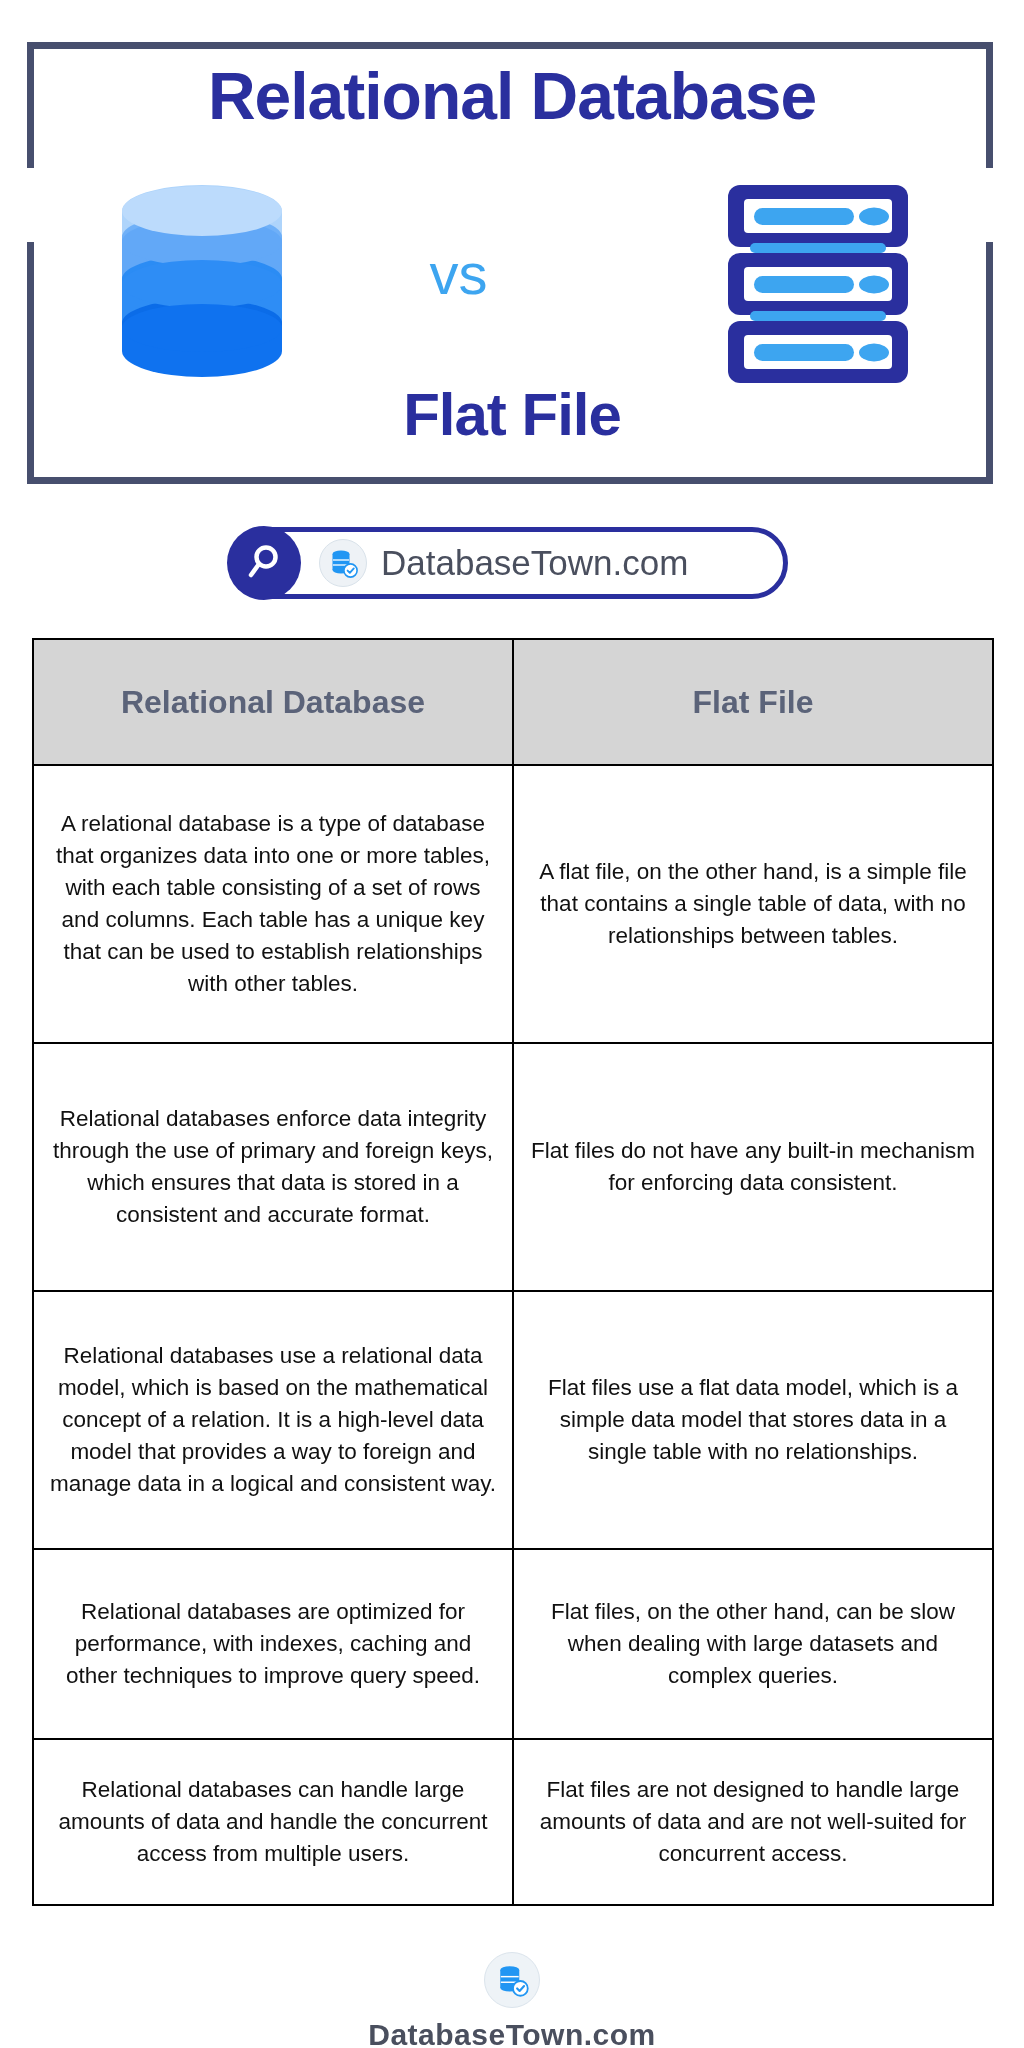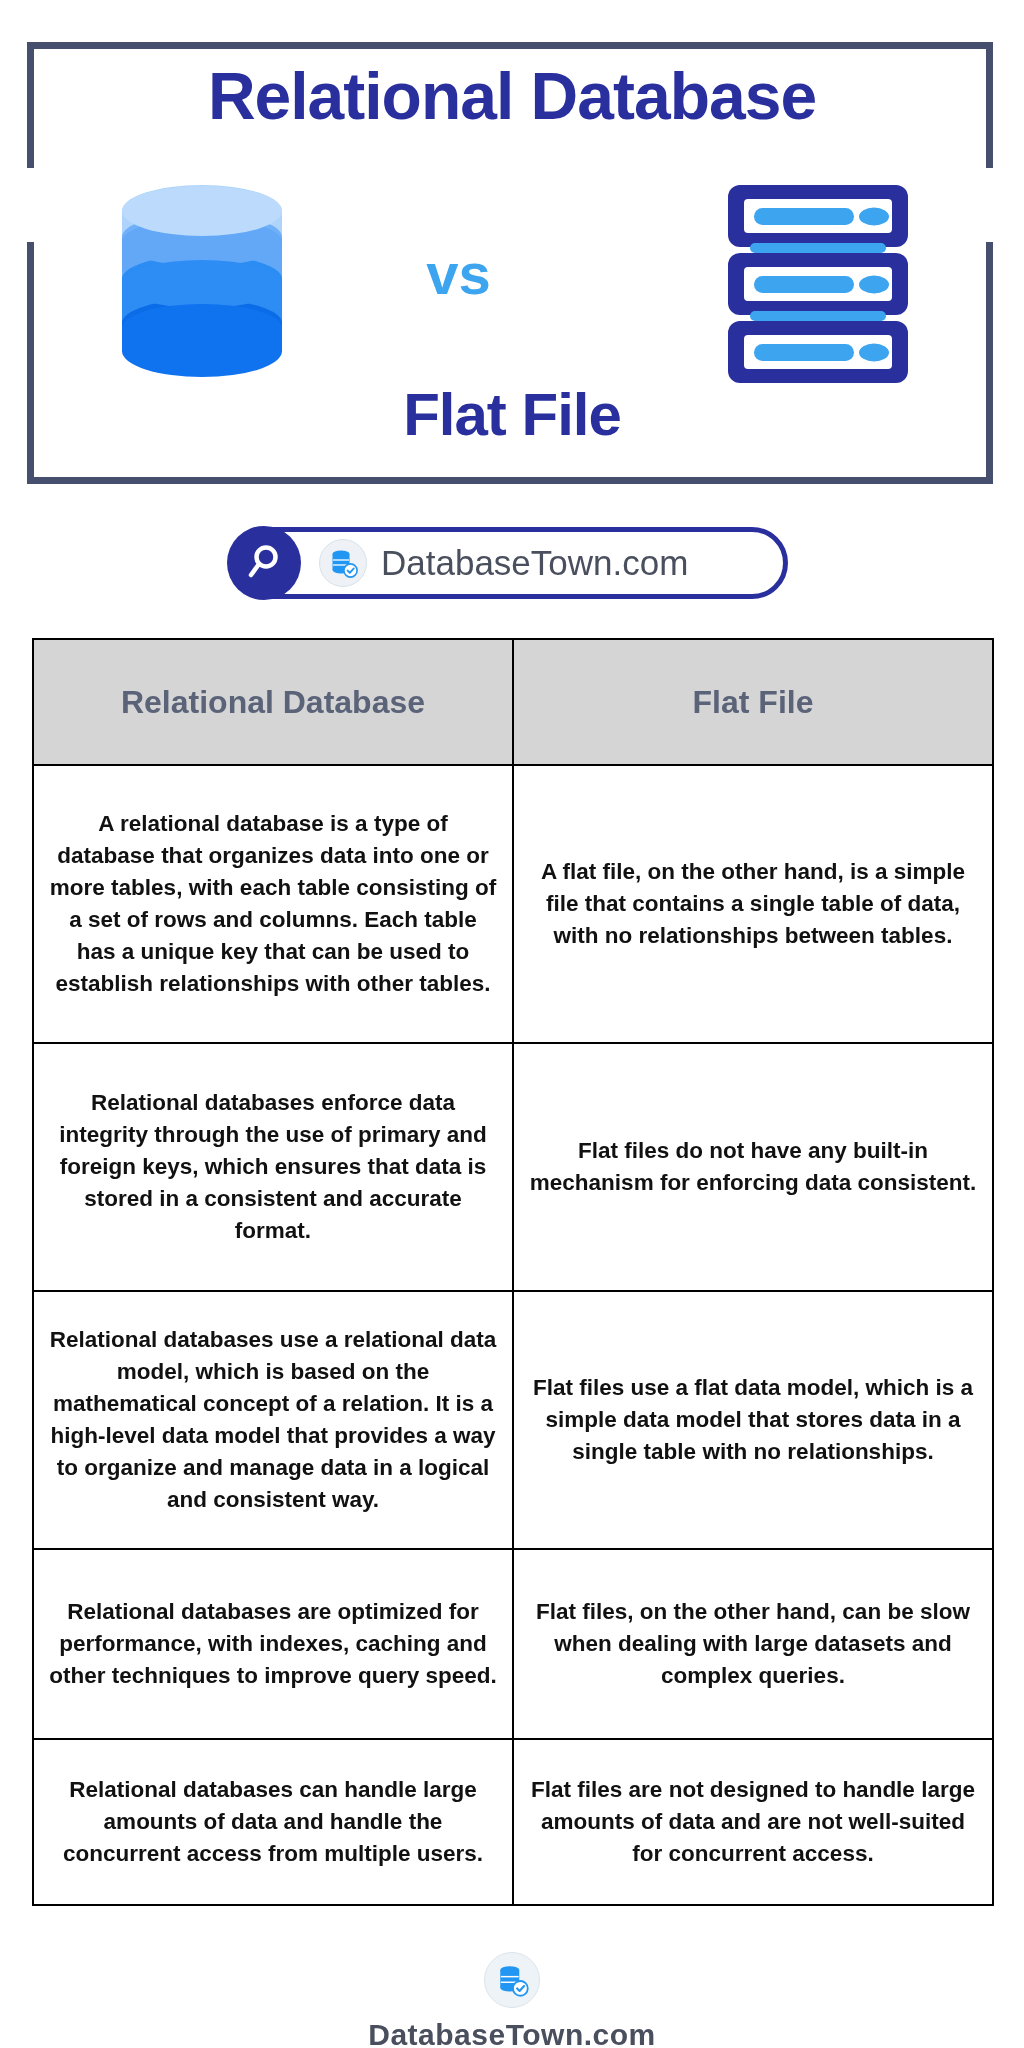--- a/index.html
+++ b/index.html
@@ -62,21 +62,21 @@
     color: #2a2f9e;
     z-index: 4;
   }
   .hero-vs {
     position: absolute;
     left: 0;
     top: 240px;
     width: 917px;
     text-align: center;
     font-size: 58px;
-    font-weight: 700;
+    font-weight: 400;
     color: #3da5f0;
     z-index: 4;
   }
 
   .db-cylinder-icon {
     position: absolute;
     left: 118px;
     top: 185px;
     z-index: 4;
   }
@@ -155,21 +155,21 @@
     font-size: 32px;
     font-weight: bold;
     height: 124px;
     padding: 0 10px;
   }
   .compare-table td {
     color: #111111;
     font-size: 22.5px;
     line-height: 1.42;
     padding: 14px 14px;
-    font-weight: 700;
+    font-weight: 400;
   }
   .compare-table col.col-left  { width: 480px; }
   .compare-table col.col-right { width: 480px; }
 
   .row-h1 td { height: 248px; }
   .row-h2 td { height: 218px; margin-left: 7px; }
   .row-h3 td { height: 228px; }
   .row-h4 td { height: 172px; }
   .row-h5 td { height: 160px; }
   .row-h6 td { height: 136px; }
@@ -300,21 +300,21 @@
   <tbody>
     <tr class="row-h1">
       <td>A relational database is a type of database that organizes data into one or more tables, with each table consisting of a set of rows and columns. Each table has a unique key that can be used to establish relationships with other tables.</td>
       <td>A flat file, on the other hand, is a simple file that contains a single table of data, with no relationships between tables.</td>
     </tr>
     <tr class="row-h2">
       <td>Relational databases enforce data integrity through the use of primary and foreign keys, which ensures that data is stored in a consistent and accurate format.</td>
       <td>Flat files do not have any built-in mechanism for enforcing data consistent.</td>
     </tr>
     <tr class="row-h3">
-      <td>Relational databases use a relational data model, which is based on the mathematical concept of a relation. It is a high-level data model that provides a way to organize and manage data in a logical and consistent way.</td>
+      <td>Relational databases use a relational data model, which is based on the mathematical concept of a relation. It is a high-level data model that provides a way to foreign and manage data in a logical and consistent way.</td>
       <td>Flat files use a flat data model, which is a simple data model that stores data in a single table with no relationships.</td>
     </tr>
     <tr class="row-h5">
       <td>Relational databases are optimized for performance, with indexes, caching and other techniques to improve query speed.</td>
       <td>Flat files, on the other hand, can be slow when dealing with large datasets and complex queries.</td>
     </tr>
     <tr class="row-h6">
       <td>Relational databases can handle large amounts of data and handle the concurrent access from multiple users.</td>
       <td>Flat files are not designed to handle large amounts of data and are not well-suited for concurrent access.</td>
     </tr>

